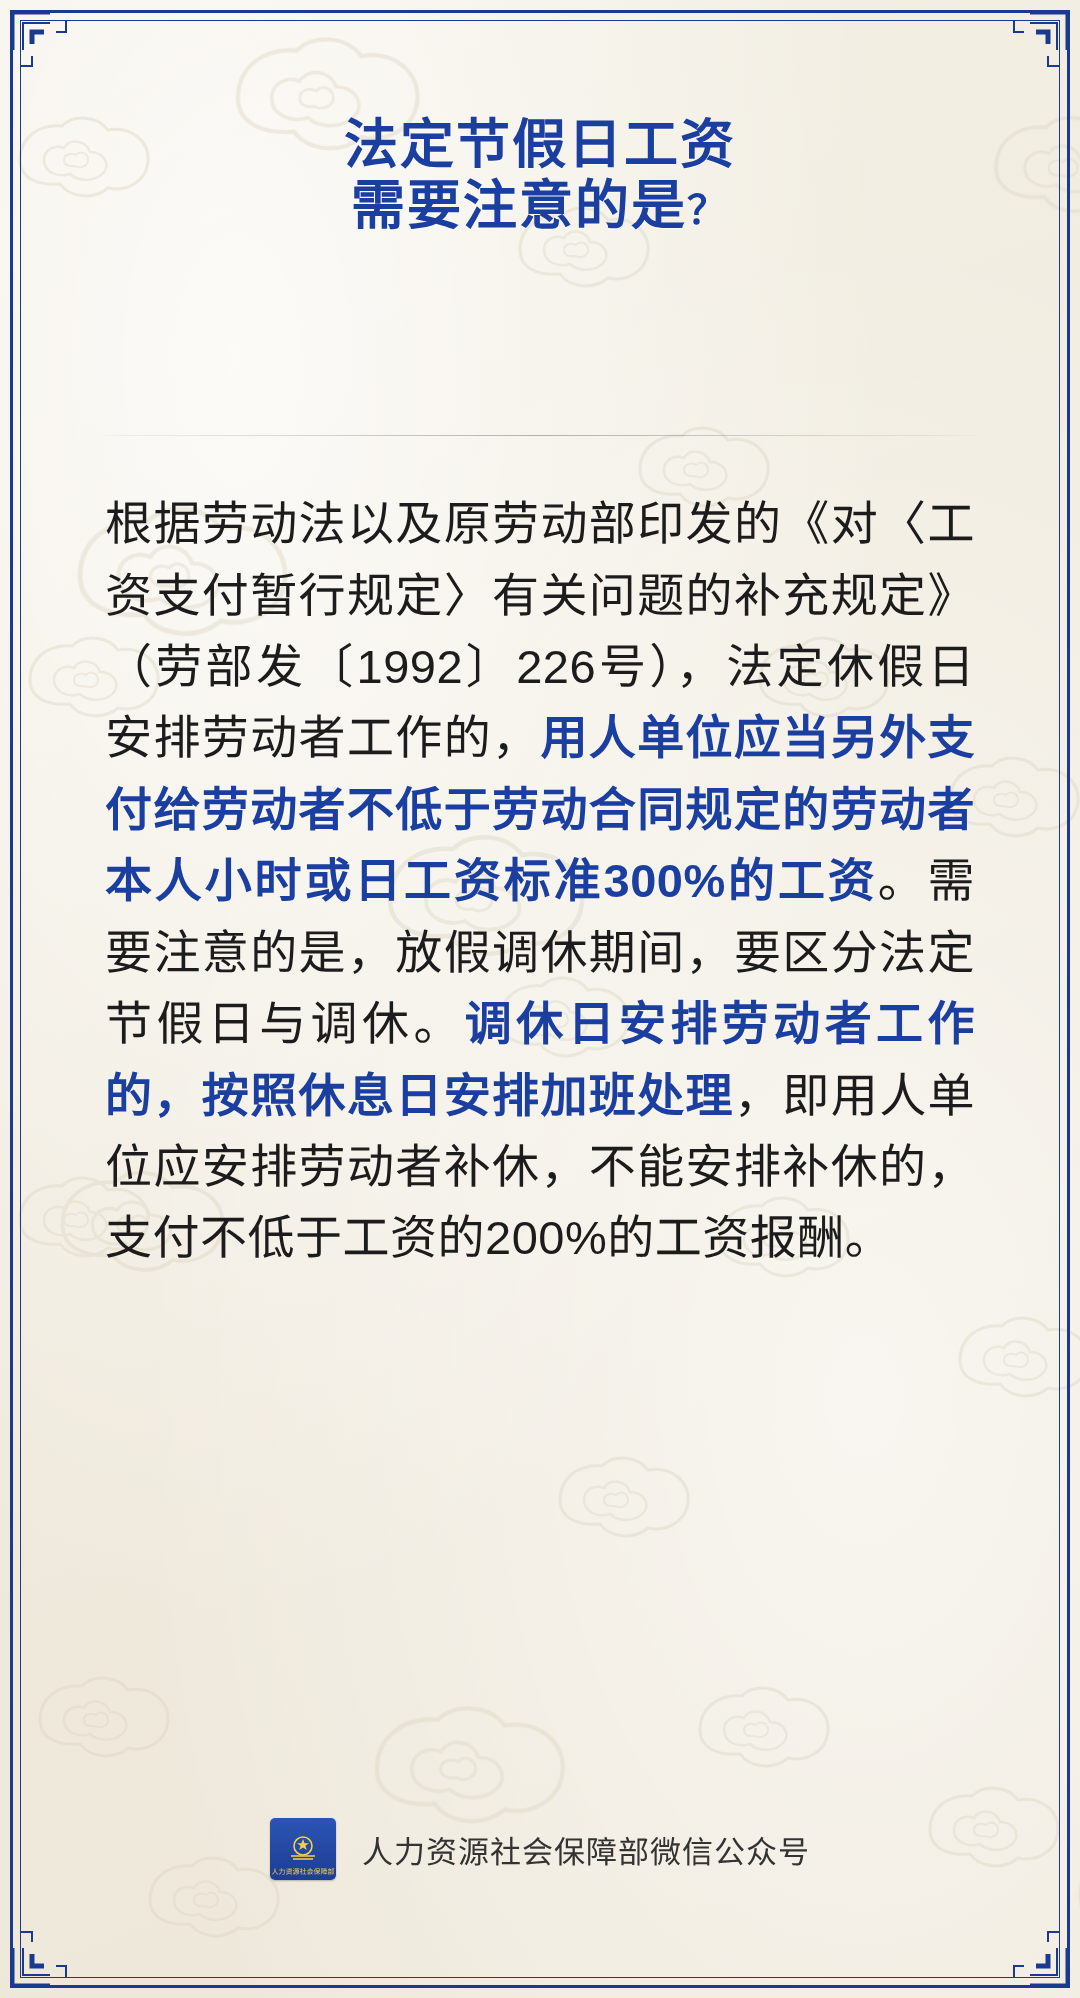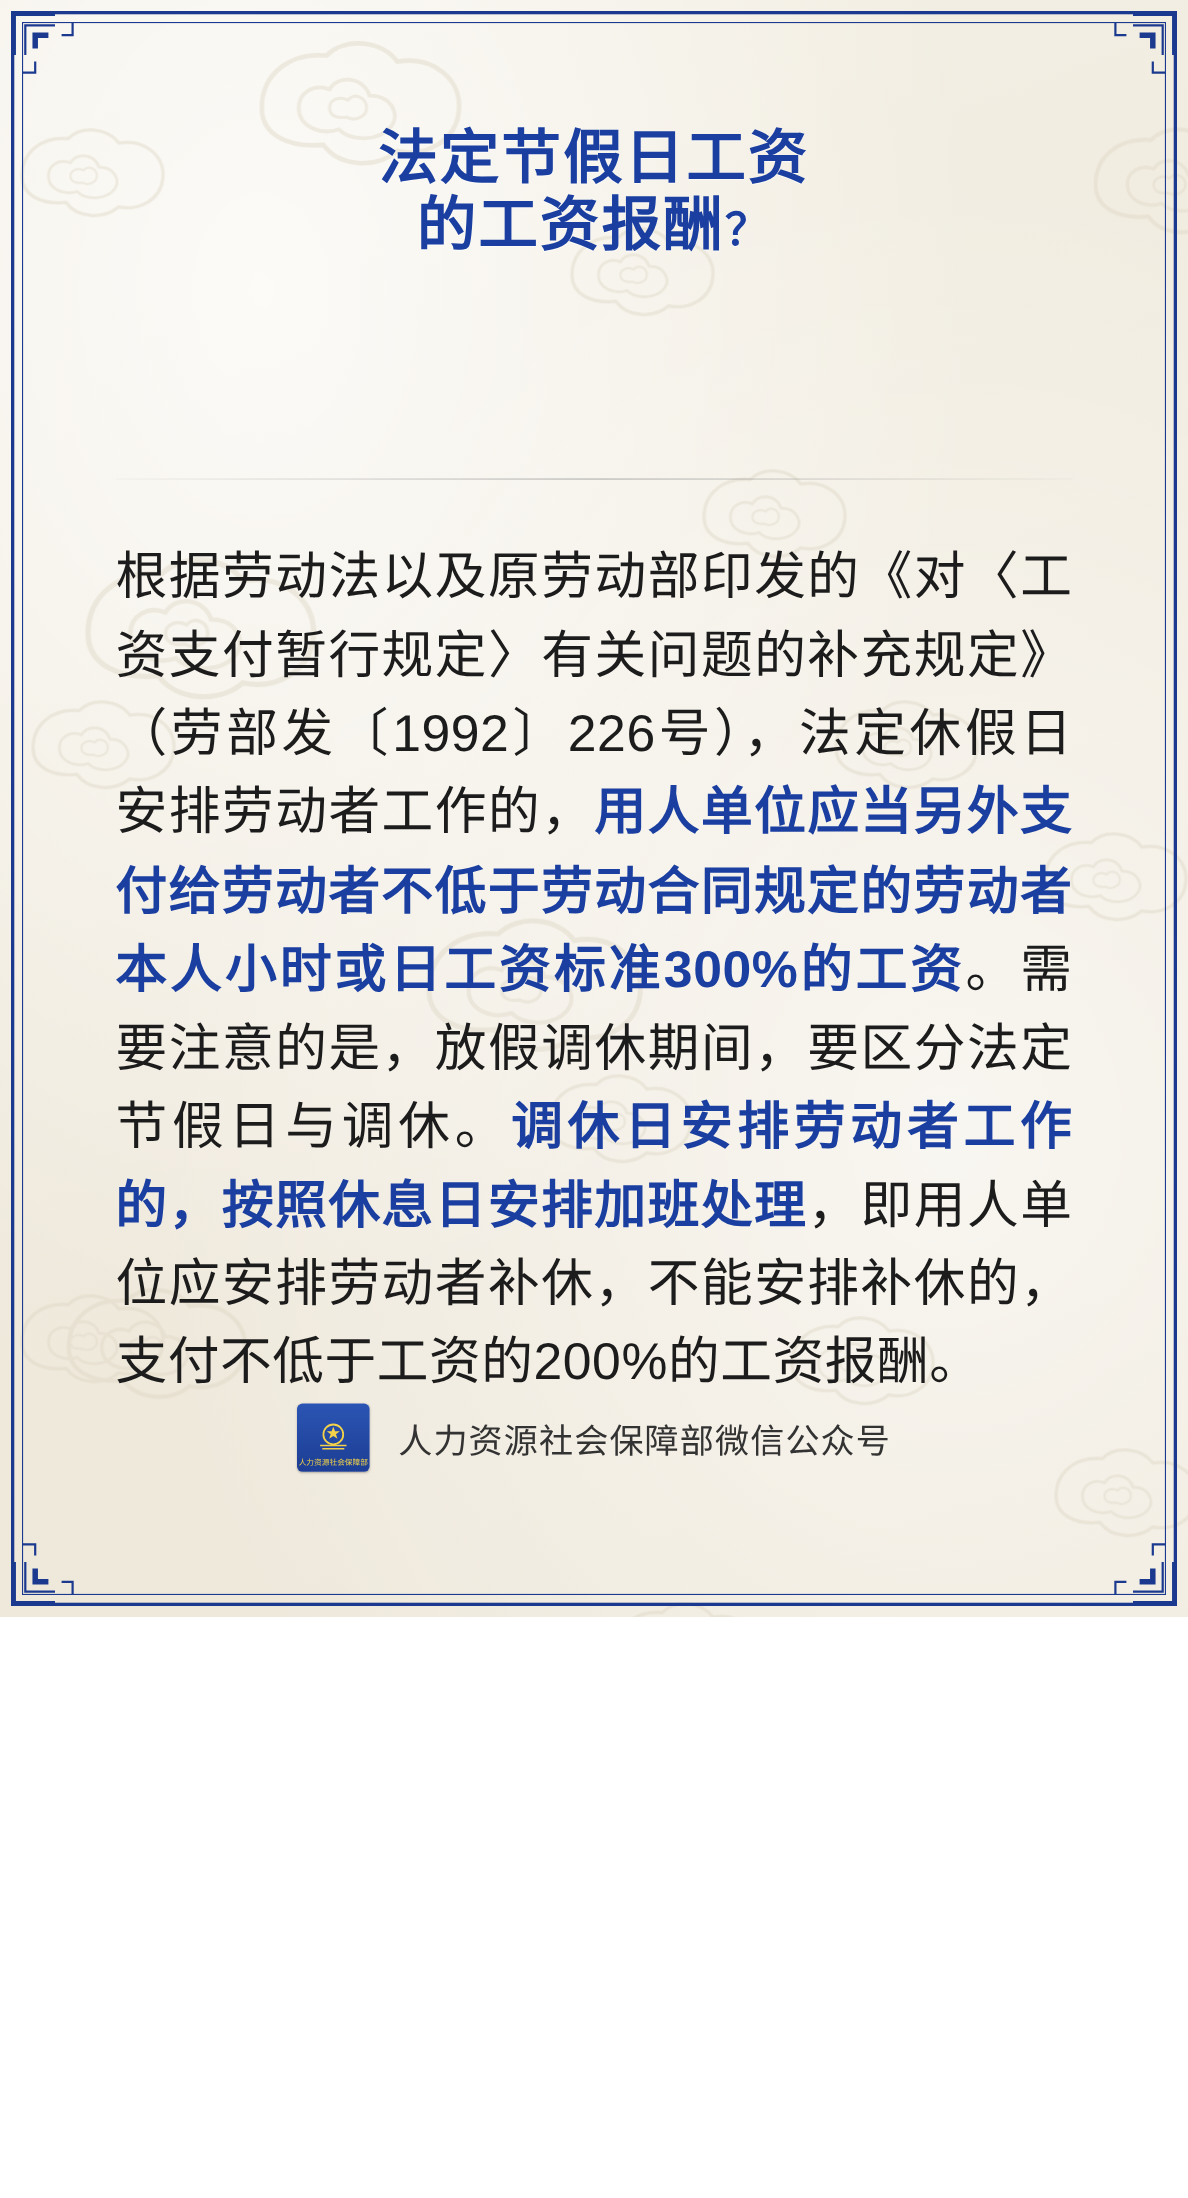--- a/index.html
+++ b/index.html
@@ -3,21 +3,21 @@
 <meta charset="utf-8">
 <style>
   html, body {
     margin: 0;
     padding: 0;
     background: #ffffff;
   }
   .poster {
     position: relative;
     width: 1080px;
-    height: 1470px;
+    height: 1998px;
     overflow: hidden;
     background:
       radial-gradient(ellipse at 22% 18%, rgba(255,255,255,0.75) 0%, rgba(255,255,255,0) 55%),
       radial-gradient(ellipse at 80% 70%, rgba(255,255,255,0.6) 0%, rgba(255,255,255,0) 60%),
       linear-gradient(160deg, #f3efe4 0%, #f1ece0 40%, #efe9dc 70%, #eee8da 100%);
     font-family: "Liberation Sans", sans-serif;
   }
 
   
   .clouds {
@@ -96,21 +96,21 @@
   }
   .body-text .hl {
     color: #1a3fa0;
     font-weight: bold;
   }
 
   .footer {
     position: absolute;
     left: 0;
     right: 0;
-    bottom: 132px;
+    bottom: 118px;
     display: flex;
     align-items: center;
     justify-content: center;
     gap: 26px;
   }
   .emblem {
     width: 66px;
     height: 62px;
     border-radius: 5px;
     background: linear-gradient(180deg, #2b55b4 0%, #1c3d93 100%);
@@ -218,21 +218,21 @@
       <path d="M22,46 L22,56 L10,56" fill="none" stroke="#1b3a8f" stroke-width="2"></path>
       <path d="M46,22 L56,22 L56,10" fill="none" stroke="#1b3a8f" stroke-width="2"></path>
     </svg>
   </div>
 
   <div class="content">
 
     <h1 class="title">
       <span>法定节假日工资</span>
       <span class="line2">
-        <span>的工资报酬</span><span class="qm">？</span>
+        <span>需要注意的是</span><span class="qm">？</span>
       </span>
     </h1>
 
     <div class="divider"></div>
 
     <p class="body-text">
       <span>根据劳动法以及原劳动部印发的《对〈工资支付暂行规定〉有关问题的补充规定》（劳部发〔1992〕226号），法定休假日安排劳动者工作的，</span><span class="hl">用人单位应当另外支付给劳动者不低于劳动合同规定的劳动者本人小时或日工资标准300%的工资</span><span>。需要注意的是，放假调休期间，要区分法定节假日与调休。</span><span class="hl">调休日安排劳动者工作的，按照休息日安排加班处理</span><span>，即用人单位应安排劳动者补休，不能安排补休的，支付不低于工资的200%的工资报酬。</span>
     </p>
 
   </div>

